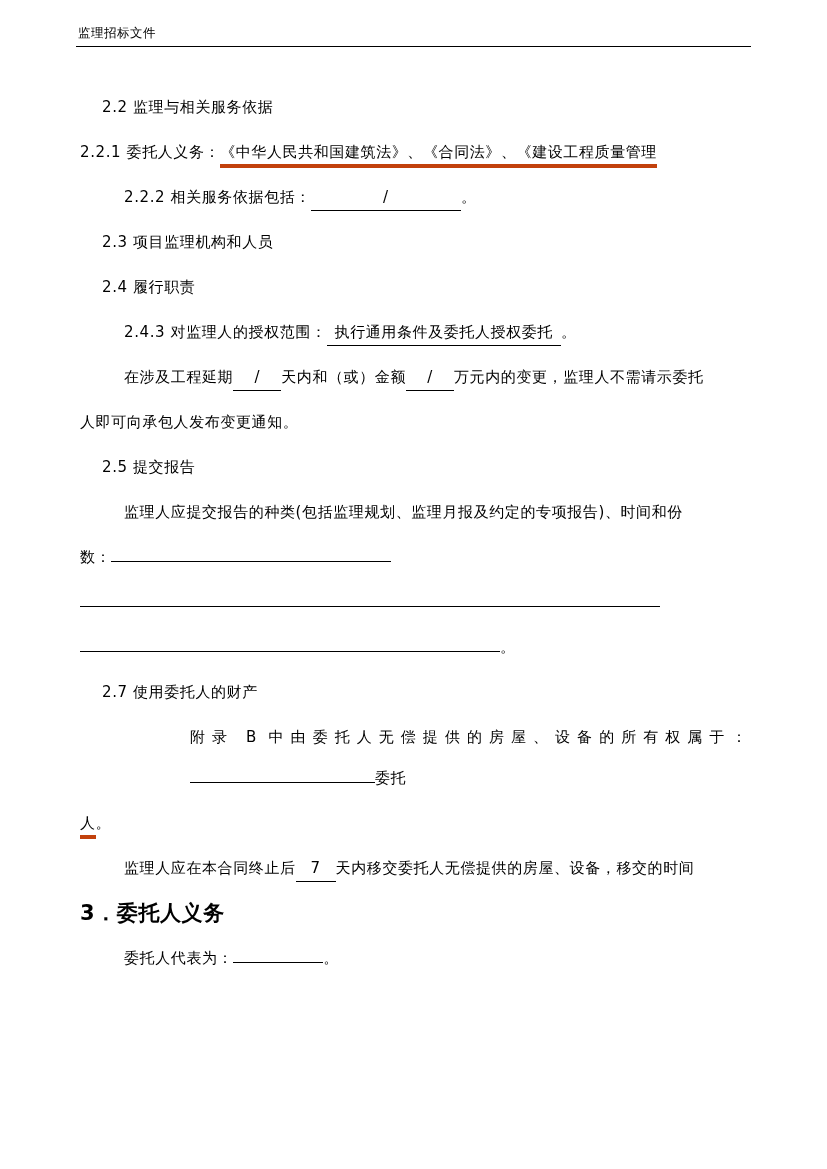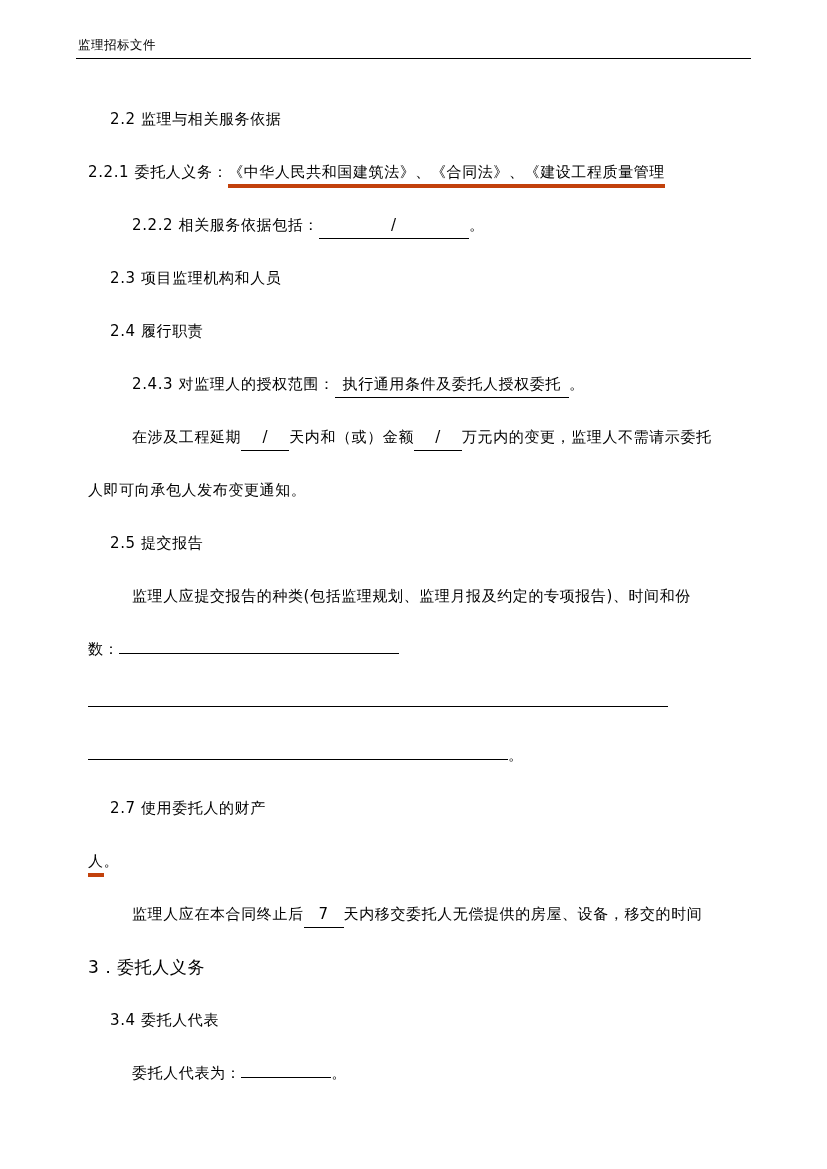--- a/index.html
+++ b/index.html
@@ -13,42 +13,42 @@
     font-family: "DejaVu Sans", "Liberation Sans", sans-serif;
     color: #000000;
     position: relative;
     overflow: hidden;
   }
   .page {
     position: relative;
     width: 827px;
     height: 1169px;
     box-sizing: border-box;
-    padding: 36px 76px 0 76px;
+    padding: 24px 76px 0 76px;
   }
   
   .header {
     font-size: 12.5px;
     line-height: 1.4;
     padding-left: 2px;
     padding-bottom: 4px;
     letter-spacing: 0.5px;
   }
   .header-rule {
     border-bottom: 1.3px solid #000;
     margin-bottom: 40px;
   }
   
   .doc {
     font-size: 15px;
     line-height: 41px;
     letter-spacing: 0.6px;
   }
   p {
-    margin: 12px;
+    margin: 4px;
     white-space: normal;
   }
   .ind1 { padding-left: 0px; }
   .ind2 { padding-left: 22px; }
   .ind3 { padding-left: 44px; }
   .ind4 { padding-left: 110px; }
   .just {
     text-align: justify;
     text-justify: inter-ideograph;
   }
@@ -65,22 +65,22 @@
     display: inline-block;
     text-align: center;
     line-height: 26px;
   }
   
   .u-run {
     border-bottom: 4px solid #c2410c;
     padding-bottom: 3px;
   }
   .bold-head {
-    font-weight: normal;
-    font-size: 17px;
+    font-weight: bold;
+    font-size: 21px;
   }
 </style>
 </head>
 <body>
 
 <div class="page">
 
   <div class="header">
     <span>监理招标文件</span>
   </div>
@@ -135,35 +135,35 @@
       <span class="ul" style="width:580px"></span>
     </p>
     <p class="ind1">
       <span class="ul" style="width:420px"></span><span>。</span>
     </p>
 
     <p class="ind2">
       <span>2.7  使用委托人的财产</span>
     </p>
 
+    <p class="ind4 just">
+      <span>附录 B 中由委托人无偿提供的房屋、设备的所有权属于：</span><span class="ul" style="width:185px"></span><span>委托</span>
+    </p>
     <p class="ind1">
       <span class="u-run">人</span><span>。</span>
     </p>
 
     <p class="ind3 just">
       <span>监理人应在本合同终止后</span><span class="ul" style="width:40px">7</span><span>天内移交委托人无偿提供的房屋、设备，移交的时间</span>
     </p>
 
     <p class="ind1 bold-head">
       <span>3．委托人义务</span>
     </p>
 
-    <p class="ind2">
-      <span>3.4  委托人代表</span>
-    </p>
 
     <p class="ind3">
       <span>委托人代表为：</span><span class="ul" style="width:90px"></span><span>。</span>
     </p>
 
     <p class="ind2">
       
     </p>
 
   </div>

